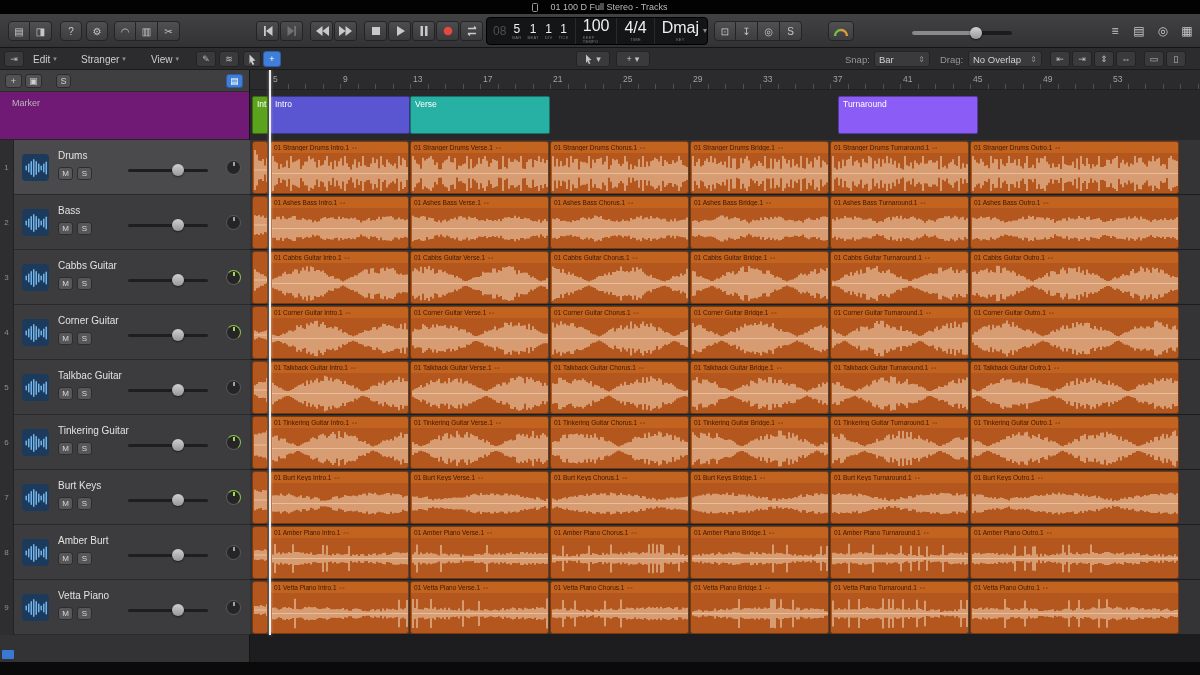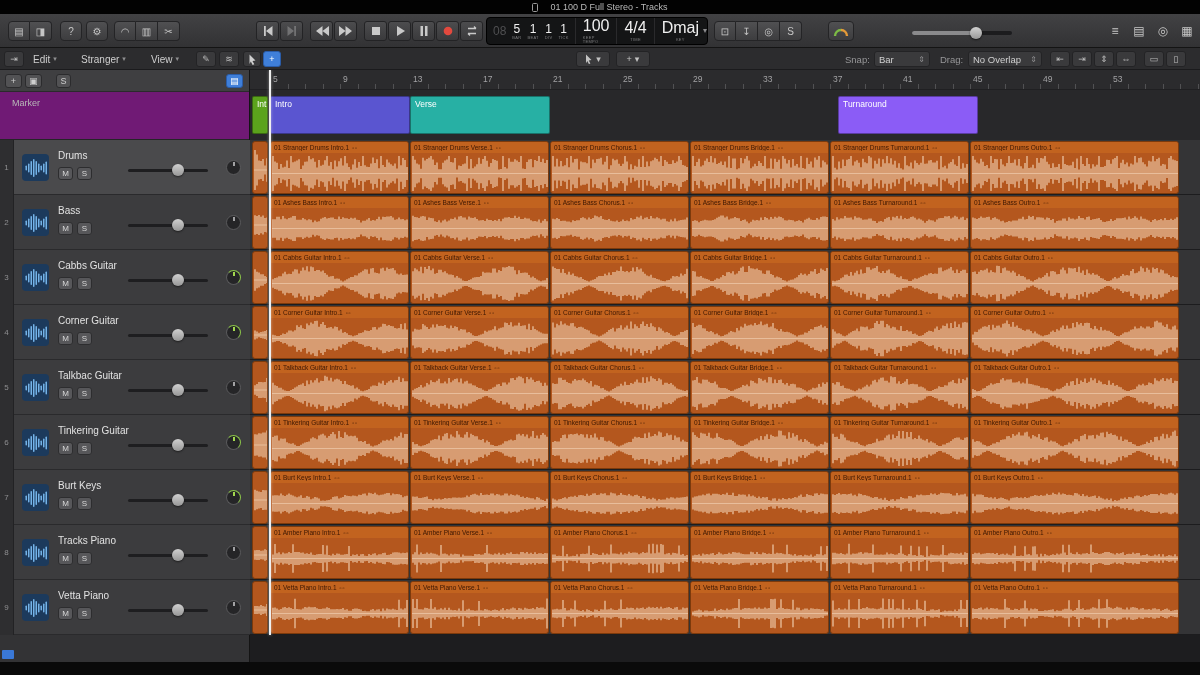--- a/index.html
+++ b/index.html
@@ -505,21 +505,21 @@
               <rect x="5" y="7.5" width="1.5" height="9" rx="0.7"></rect>
               <rect x="7.5" y="5" width="1.5" height="14" rx="0.7"></rect>
               <rect x="10" y="3" width="1.5" height="18" rx="0.7"></rect>
               <rect x="12.5" y="5" width="1.5" height="14" rx="0.7"></rect>
               <rect x="15" y="7.5" width="1.5" height="9" rx="0.7"></rect>
               <rect x="17.5" y="9.5" width="1.5" height="5" rx="0.7"></rect>
               <rect x="20" y="7.5" width="1.5" height="9" rx="0.7"></rect>
               <rect x="22.5" y="5.5" width="1.5" height="13" rx="0.7"></rect>
             </svg>
           </div>
-          <div class="tname">Tracks Piano</div>
+          <div class="tname">Amber Burt</div>
           <div class="ms">
             <span class="mbtn">M</span>
             <span class="sbtn">S</span>
           </div>
           <div class="slider">
             <div class="sl-line"></div>
             <div class="sl-thumb"></div>
           </div>
           <div class="knob"></div>
         </div>

